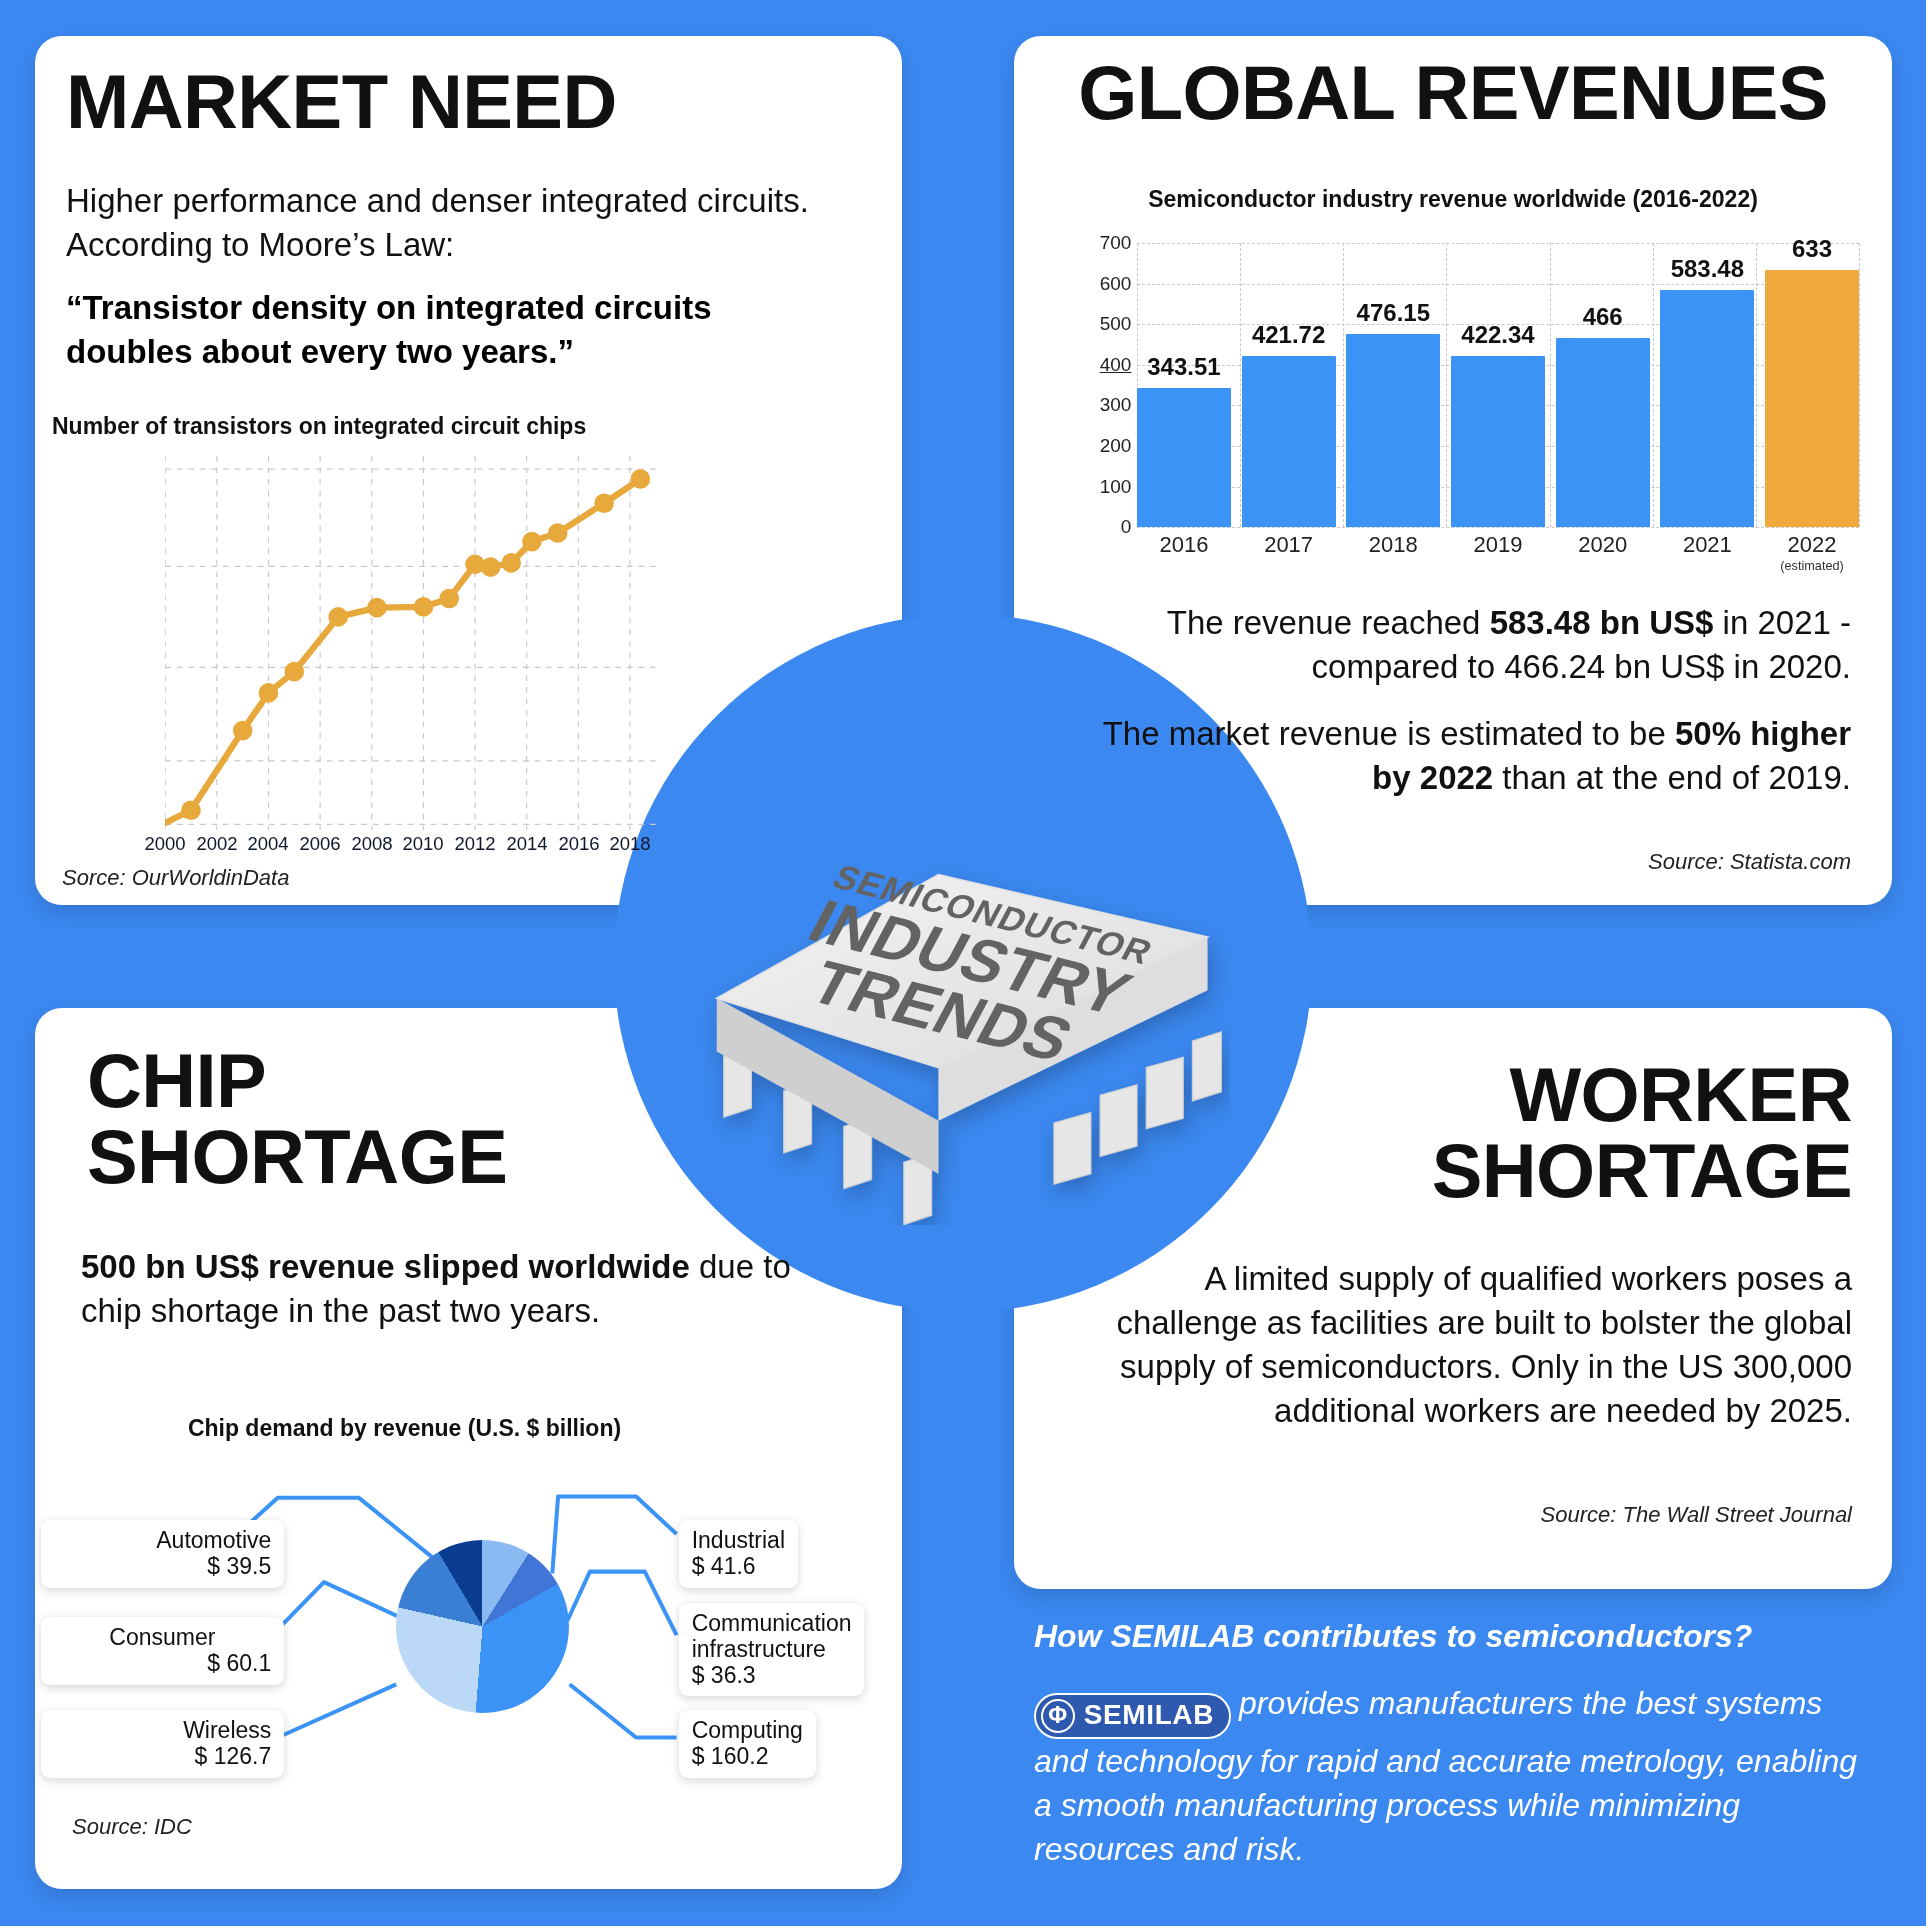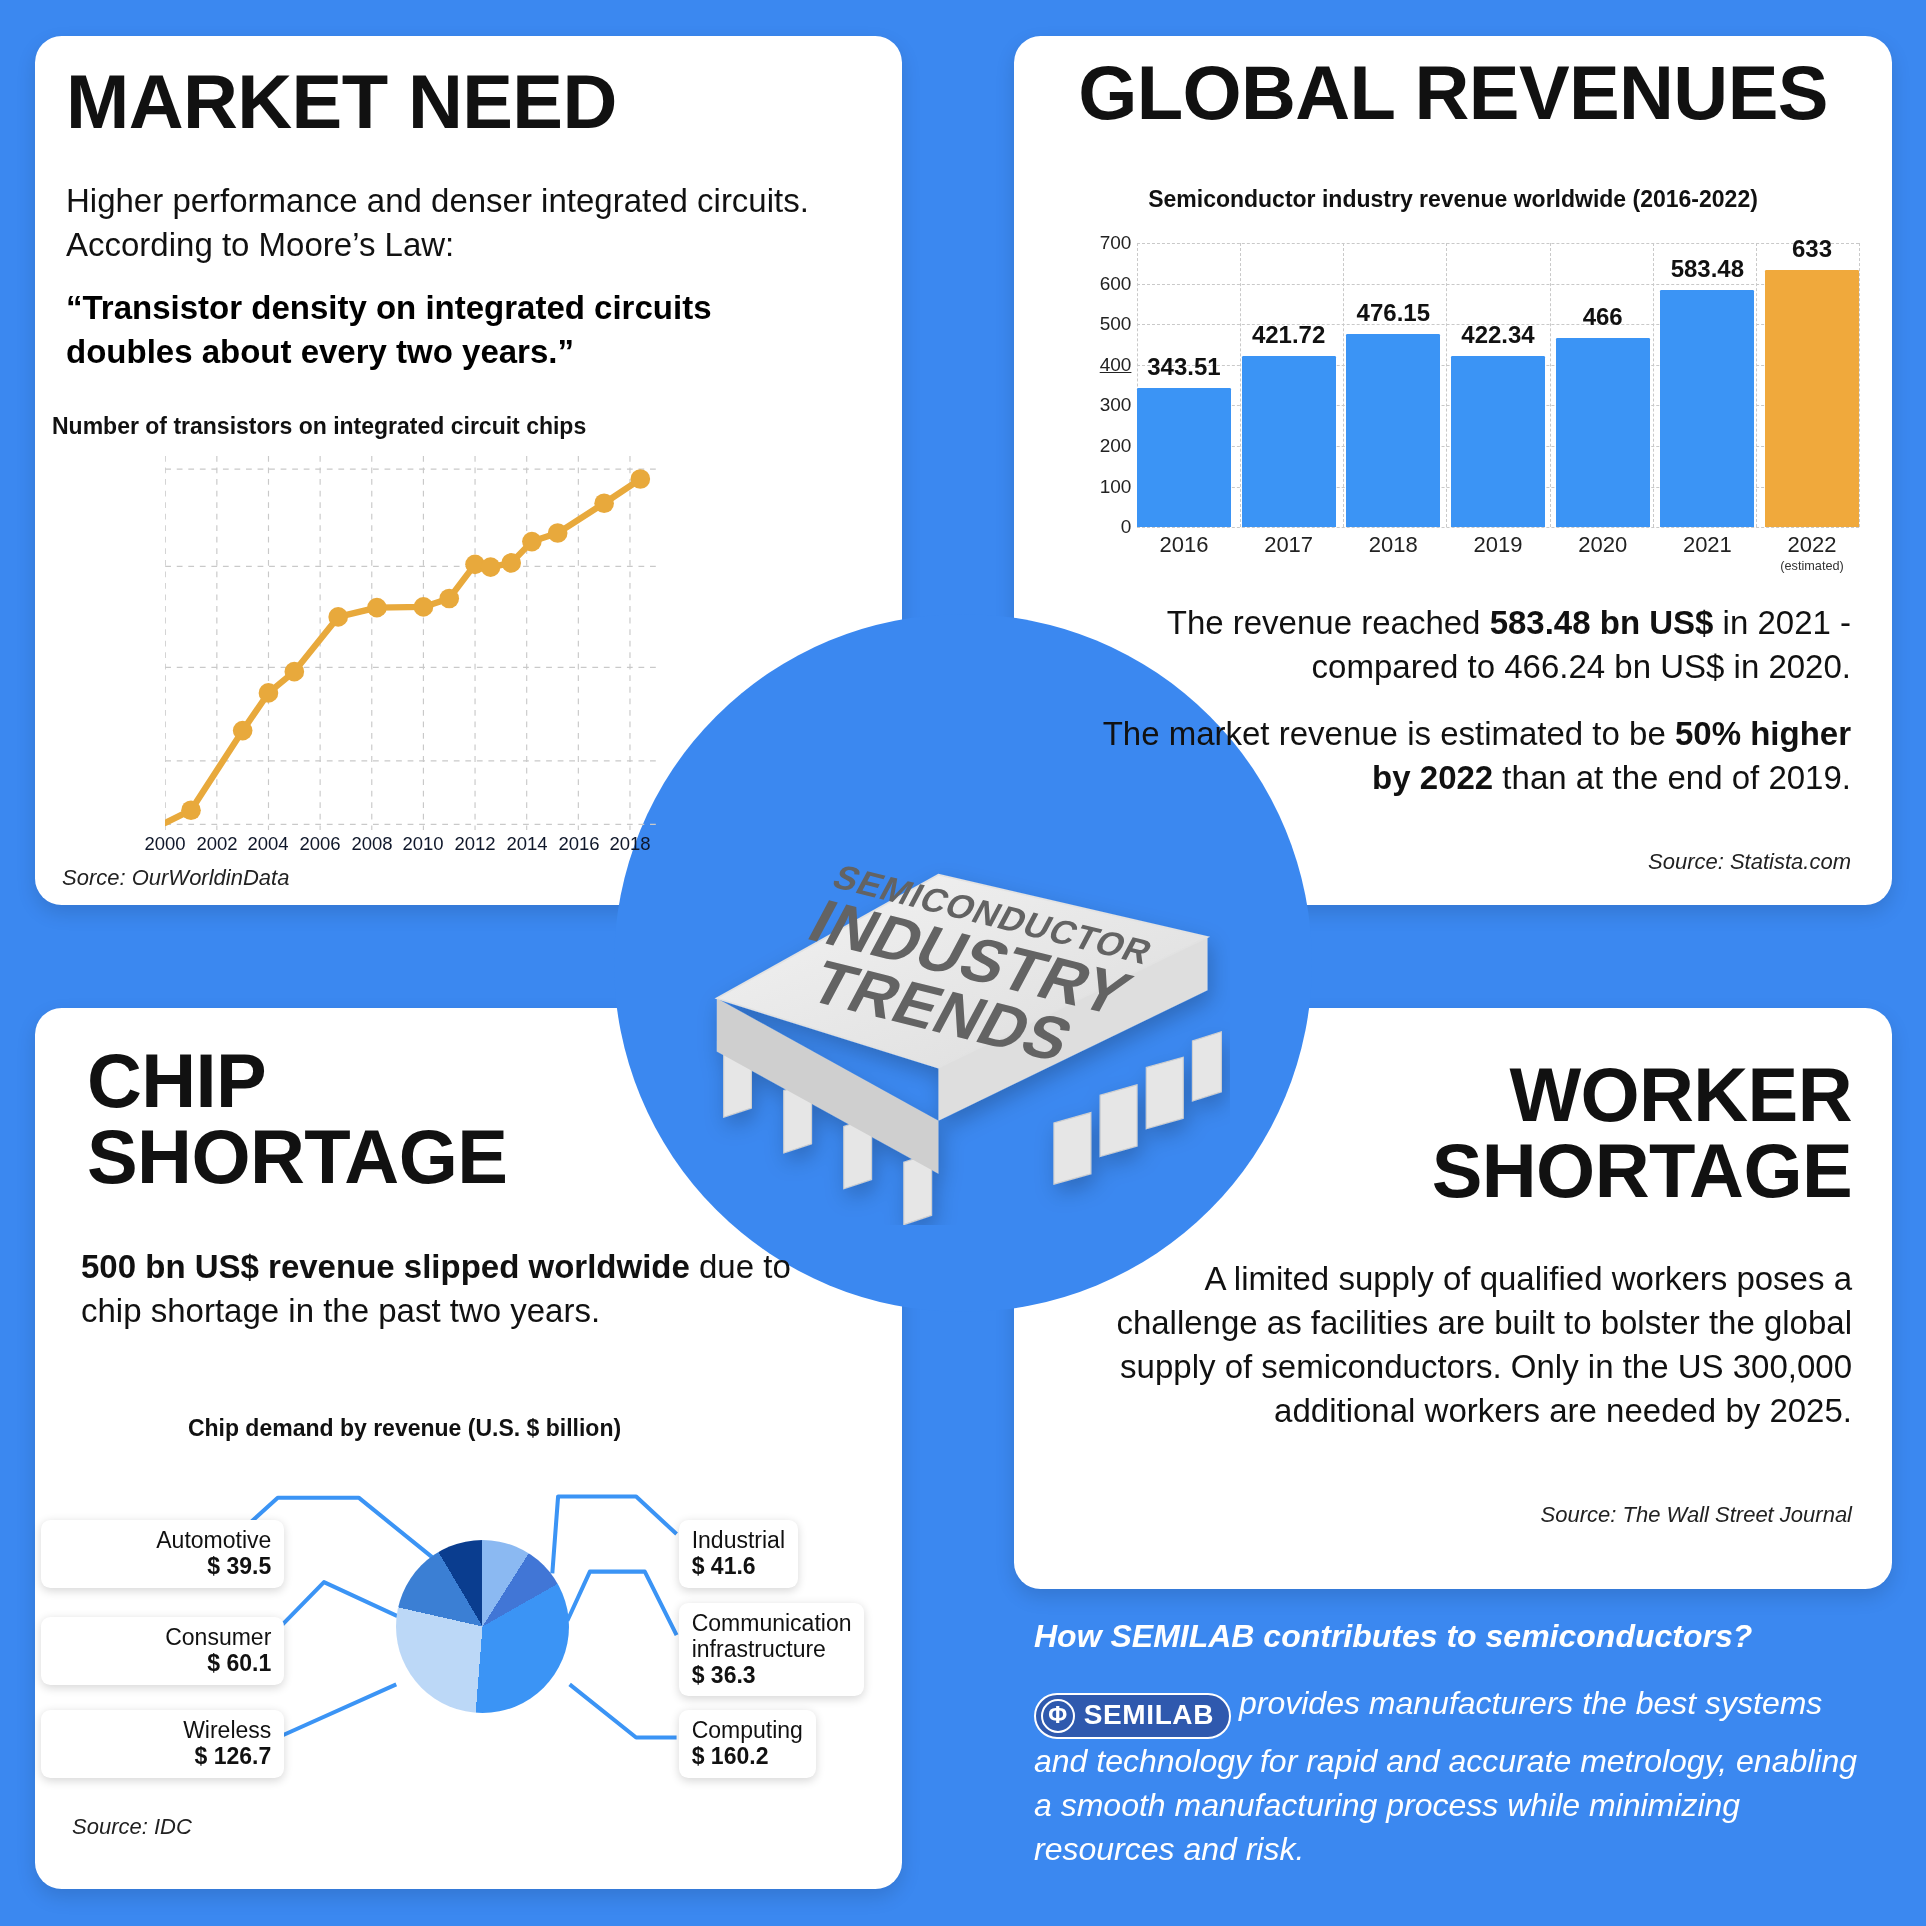--- a/index.html
+++ b/index.html
@@ -134,21 +134,21 @@
   #pie {
     position:absolute; left:361px; top:84px;
     width:173px; height:173px; border-radius:50%;
   }
   .pie-label {
     position:absolute; background:#fff; border-radius:9.2px;
     box-shadow:0 2.3px 9.2px rgba(0,0,0,0.16);
     padding:8px 12.7px; font-size:23px; color:#111; line-height:1.12;
     white-space:nowrap;
   }
-  .pie-label .v { font-weight:700; display:block; }
+  .pie-label .v { font-weight:400; display:block; }
   .pie-label.left  { text-align:right; }
   .pie-label.right { text-align:left; }
   #chip-source { position:absolute; left:72px; top:1814px; }
 
   
   #worker-title { position:absolute; left:1014px; top:1057px; width:838px;
                   text-align:right; }
   #worker-text  { position:absolute; left:1063px; top:1257px; width:789px;
                   text-align:right; }
   #worker-source{ position:absolute; left:1063px; top:1502px; width:789px;
@@ -367,21 +367,21 @@
         </div>
         <div class="pie-label right" style="left: 644px; top: 254px;">
           <div style="white-space: pre-line;">Computing</div>
           <span class="v">$ 160.2</span>
         </div>
         <div class="pie-label left" style="right: 618px; left: 5.8px; top: 254px;">
           <div style="white-space: pre-line;">Wireless</div>
           <span class="v">$ 126.7</span>
         </div>
         <div class="pie-label left" style="right: 618px; left: 5.8px; top: 161px;">
-          <div style="white-space: pre-line;">Consumer</div>
+          <div style="white-space: pre-line; text-align: center;">Consumer</div>
           <span class="v">$ 60.1</span>
         </div>
         <div class="pie-label left" style="right: 618px; left: 5.8px; top: 64px;">
           <div style="white-space: pre-line;">Automotive</div>
           <span class="v">$ 39.5</span>
         </div>
       </div>
   </div>
   <div class="source" id="chip-source">Source: IDC</div>
 

